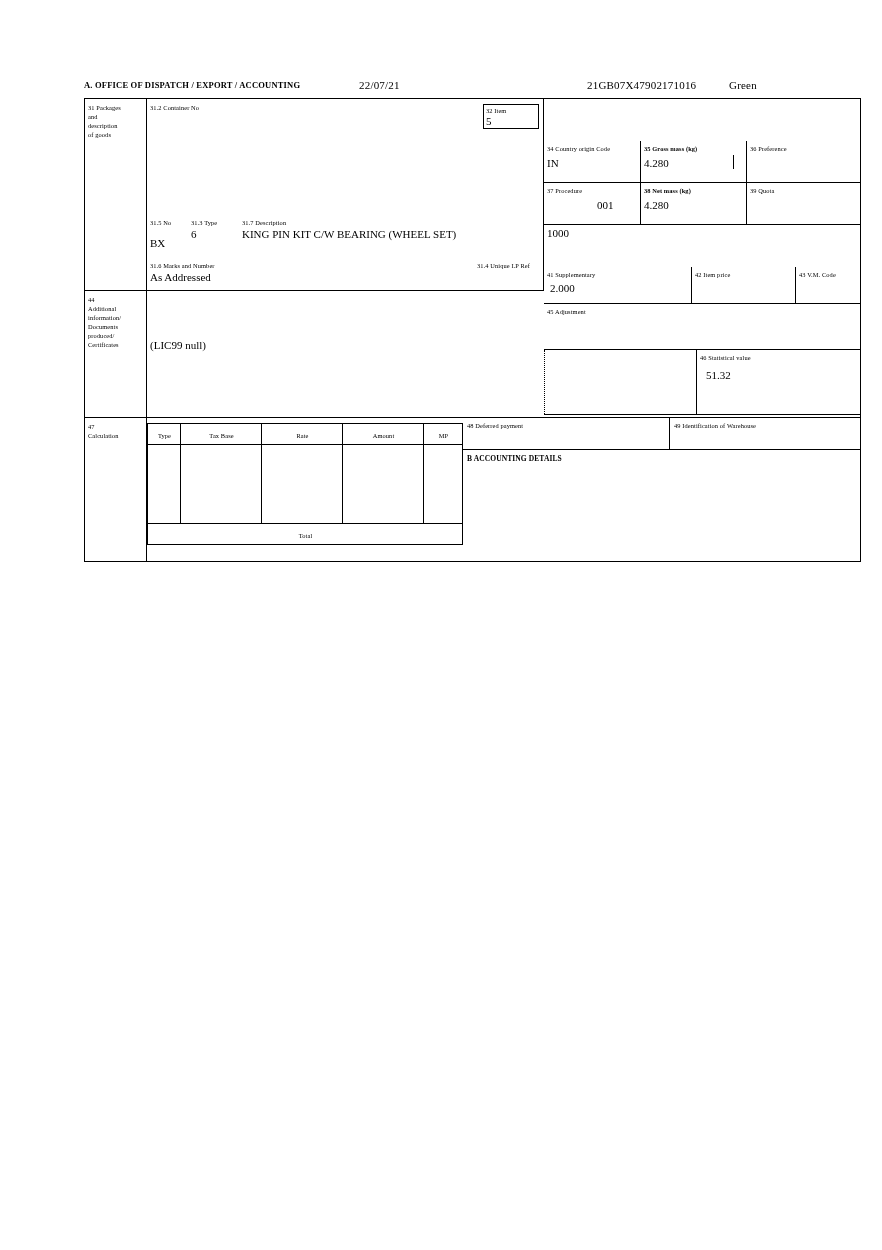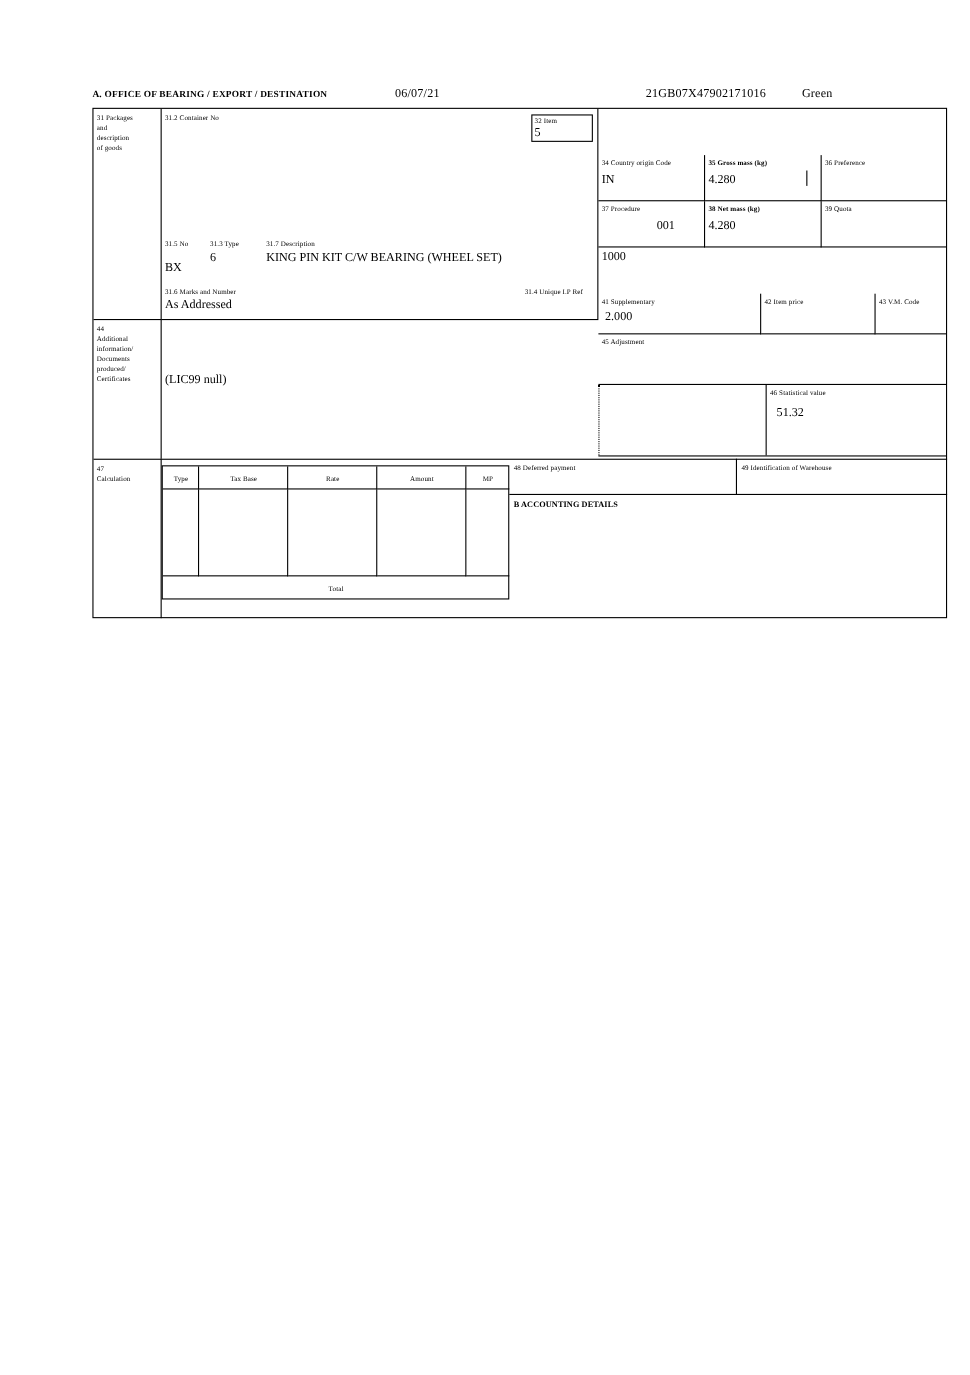--- a/index.html
+++ b/index.html
@@ -100,22 +100,22 @@
     position: absolute;
     border-left: 1px dotted #000;
   }
 </style>
 </head>
 <body>
 
 <div class="page">
 
   <div class="hdr">
-    <span class="a-label">A.  OFFICE OF BEARING / EXPORT / DESTINATION</span>
-    <span class="date">06/07/21</span>
+    <span class="a-label">A.  OFFICE OF DISPATCH / EXPORT / ACCOUNTING</span>
+    <span class="date">22/07/21</span>
     <span class="mrn">21GB07X47902171016</span>
     <span class="mrn-name">Green</span>
   </div>
 
   <div class="frame">
 
     <div class="cell br" style="left:0; top:0; width:62px; height:191px;">
       <div class="lbl" style="padding:4px 0 0 3px;">
         <div>31 Packages</div>
         <div>and</div>

